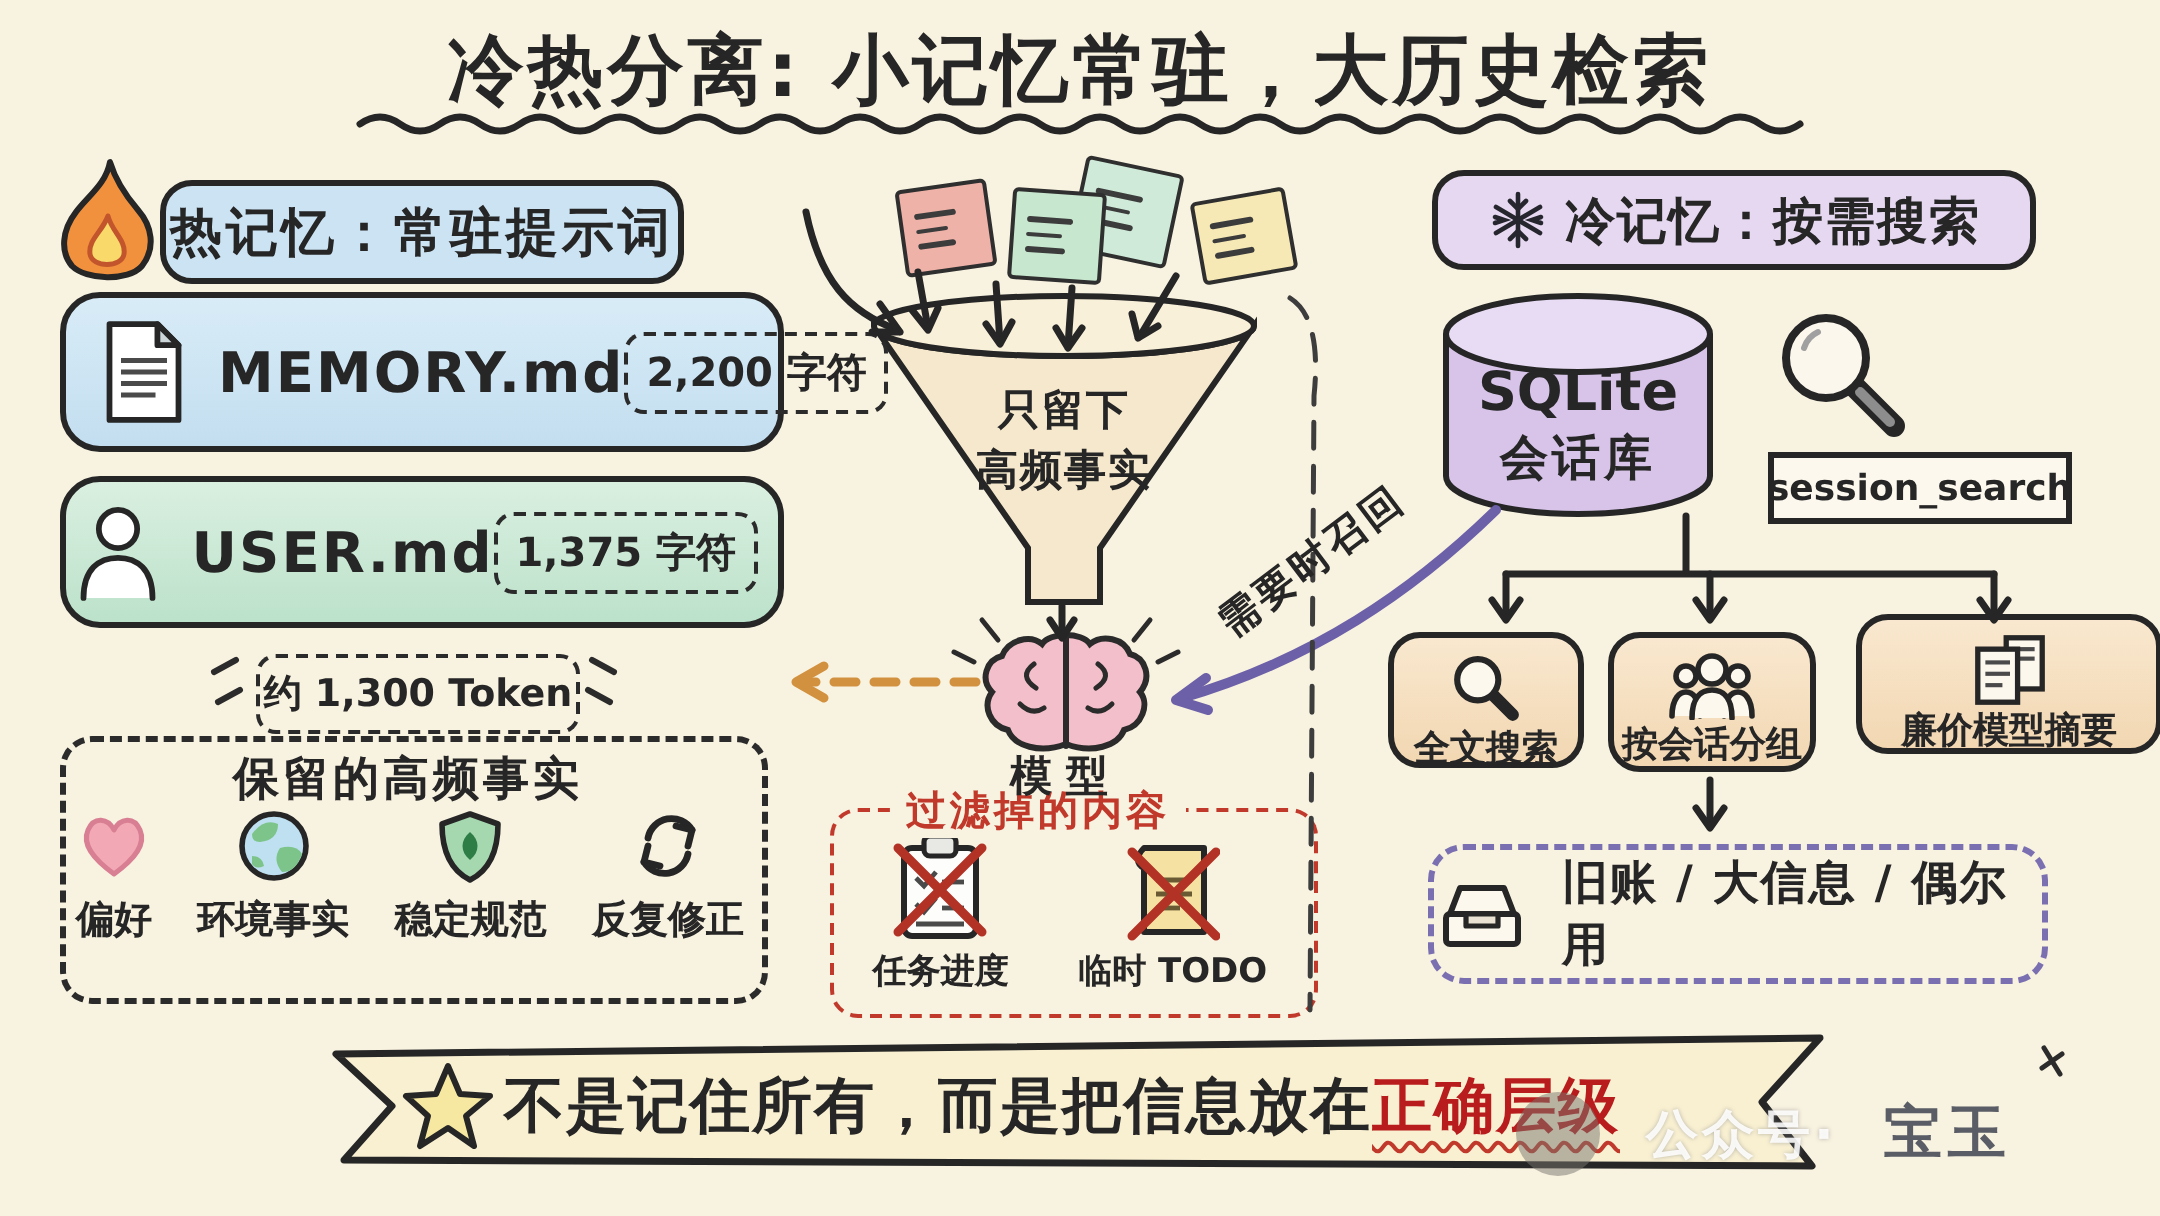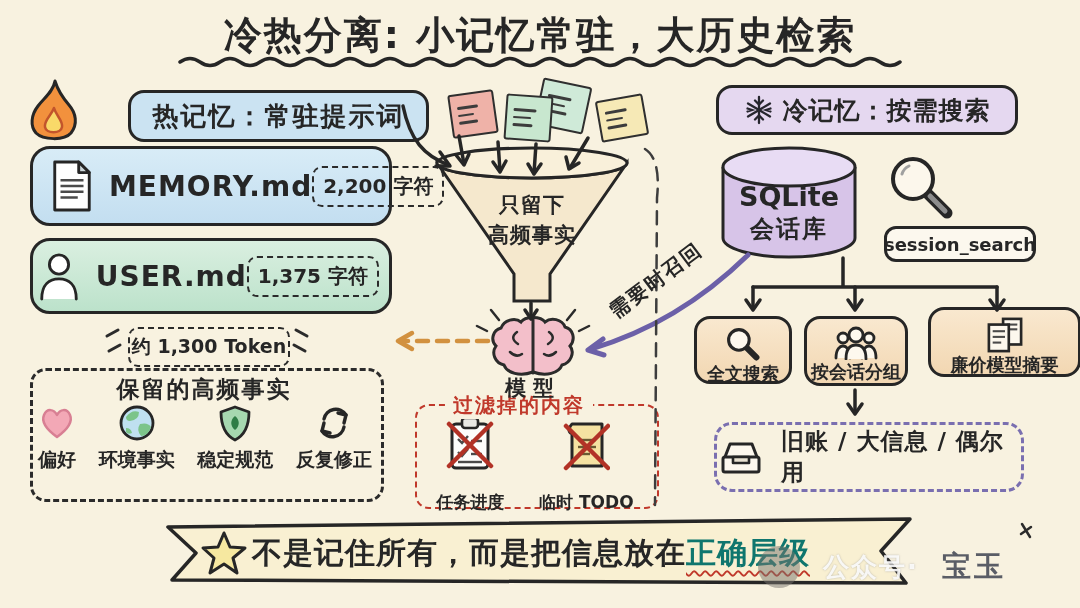--- a/index.html
+++ b/index.html
@@ -10,21 +10,21 @@
     color:#262626;
   }
   .abs{position:absolute;}
   svg{display:block;}
   
   .title{left:0;right:0;top:10px;text-align:center;font-size:38px;font-weight:bold;letter-spacing:2px;z-index:6;}
   
   .box{border:3px solid #262626;border-radius:16px;box-sizing:border-box;z-index:2;}
   .hdr{display:flex;align-items:center;justify-content:center;font-weight:bold;}
   
-  .hot-header{left:80px;top:90px;width:301px;height:52px;background:#cbe3f2;font-size:26px;letter-spacing:2px;margin-left:48px;}
+  .hot-header{left:80px;top:90px;width:262px;height:52px;background:#cbe3f2;font-size:26px;letter-spacing:2px;}
   .fire{left:26px;top:78px;z-index:3;}
   .file-card{left:30px;top:146px;width:362px;height:80px;background:linear-gradient(180deg,#d8ecf7,#c3def0);border-radius:20px;display:flex;align-items:center;padding:0 10px 0 16px;}
   .file-card.green{top:238px;height:76px;background:linear-gradient(180deg,#daefe0,#bce2cb);justify-content:flex-end;}
   .file-name{font-size:28px;font-weight:bold;margin-left:14px;letter-spacing:1px;}
   .count-pill{margin-left:auto;border:2.5px dashed #2b2b2b;border-radius:10px;padding:5px 9px;font-size:20px;font-weight:bold;white-space:nowrap;}
   .token-note{left:128px;top:327px;width:158px;height:36px;border:2.5px dashed #2b2b2b;border-radius:10px;display:flex;align-items:center;justify-content:center;font-size:19px;font-weight:bold;z-index:2;background:transparent;}
   .facts-box{left:30px;top:368px;width:348px;height:128px;border:3px dashed #2b2b2b;border-radius:16px;z-index:2;}
   .facts-title{left:30px;top:374px;width:348px;text-align:center;font-size:23px;font-weight:bold;letter-spacing:2px;z-index:3;}
   .facts-row{left:38px;top:404px;width:334px;display:flex;justify-content:space-between;z-index:3;}
   .fact{display:flex;flex-direction:column;align-items:center;gap:5px;}
@@ -33,39 +33,39 @@
   .note{border:2.5px solid #2f2f2f;border-radius:3px;z-index:2;display:flex;flex-direction:column;justify-content:center;gap:5px;padding:6px;box-sizing:border-box;}
   .note i{display:block;height:2.5px;background:#3c3c3c;border-radius:2px;}
   
   .funnel-text{left:462px;top:190px;width:140px;text-align:center;font-size:21px;font-weight:bold;line-height:1.45;z-index:6;letter-spacing:1px;}
   .model-label{left:491px;top:374px;width:84px;text-align:center;font-size:21px;font-weight:bold;letter-spacing:7px;z-index:6;}
   .recall-label{left:612px;top:300px;font-size:20px;font-weight:bold;letter-spacing:2px;transform:rotate(-37deg);transform-origin:left center;z-index:6;white-space:nowrap;}
   
   .filtered-box{left:415px;top:404px;width:240px;height:101px;border:2.5px dashed #c0392b;border-radius:14px;z-index:2;}
   .filtered-title{left:445px;top:392px;padding:0 8px;background:#f8f2e0;color:#c0392b;font-size:20px;font-weight:bold;letter-spacing:2px;z-index:4;}
   .filtered-row{left:419px;top:416px;width:232px;display:flex;justify-content:space-around;z-index:3;}
-  .fitem{display:flex;flex-direction:column;align-items:center;gap:19px;}
+  .fitem{display:flex;flex-direction:column;align-items:center;gap:2px;}
   .fitem .lbl{font-size:17px;font-weight:bold;white-space:nowrap;}
   
   .cold-header{left:716px;top:85px;width:302px;height:50px;background:#e5d8f0;font-size:25px;letter-spacing:1px;gap:9px;}
   .db-label{left:722px;top:180px;width:134px;text-align:center;z-index:6;font-weight:bold;line-height:1.25;}
   .db-label .l1{font-size:27px;}
   .db-label .l2{font-size:24px;letter-spacing:2px;}
   .magnifier{left:886px;top:152px;z-index:3;}
-  .session-box{left:884px;top:226px;width:152px;height:36px;background:#fcf8ee;border-radius:12px;display:flex;align-items:center;justify-content:center;font-size:18px;font-weight:bold;}
+  .session-box{left:884px;top:226px;width:152px;height:36px;background:#fcf8ee;border-radius:0;display:flex;align-items:center;justify-content:center;font-size:18px;font-weight:bold;}
   .method-card{background:linear-gradient(180deg,#f9e8cf,#f2d7b2);display:flex;flex-direction:column;align-items:center;justify-content:space-between;padding:7px 4px 6px;font-family:Liberation Serif, serif;}
   .method-card .lbl{font-size:18px;font-weight:bold;white-space:nowrap;}
   .m1{left:694px;top:316px;width:98px;height:68px;}
   .m2{left:804px;top:316px;width:104px;height:70px;}
   .m3{left:928px;top:307px;width:153px;height:70px;}
   .archive-box{left:714px;top:422px;width:304px;height:64px;border:3px dashed #7a6fb0;border-radius:18px;display:flex;align-items:center;justify-content:center;gap:16px;z-index:2;}
   .archive-box .lbl{font-size:23px;font-weight:bold;letter-spacing:1px;}
   
   .banner-text{left:252px;top:533px;width:660px;z-index:6;font-size:30px;font-weight:bold;letter-spacing:1px;white-space:nowrap;}
-  .banner-text .hl{color:#0f766e;text-decoration:underline wavy #c0392b 2px;text-underline-offset:7px;}
+  .banner-text .hl{color:#b91c1c;text-decoration:underline wavy #c0392b 2px;text-underline-offset:7px;}
   
   .watermark{left:758px;top:546px;display:flex;align-items:center;gap:23px;z-index:9;}
   .wm-logo{width:42px;height:42px;border-radius:50%;background:rgba(120,115,110,0.5);}
   .wm-prefix{font-size:26px;font-weight:bold;color:rgba(255,255,255,0.88);text-shadow:0 0 2px rgba(130,130,130,0.55);letter-spacing:2px;}
   .wm-name{font-size:29px;font-weight:bold;color:rgba(55,60,75,0.82);letter-spacing:3px;}
   .layer{left:0;top:0;z-index:5;pointer-events:none;}
   .layer-bg{left:0;top:0;z-index:1;pointer-events:none;}
 </style>
 </head>
 <body>

